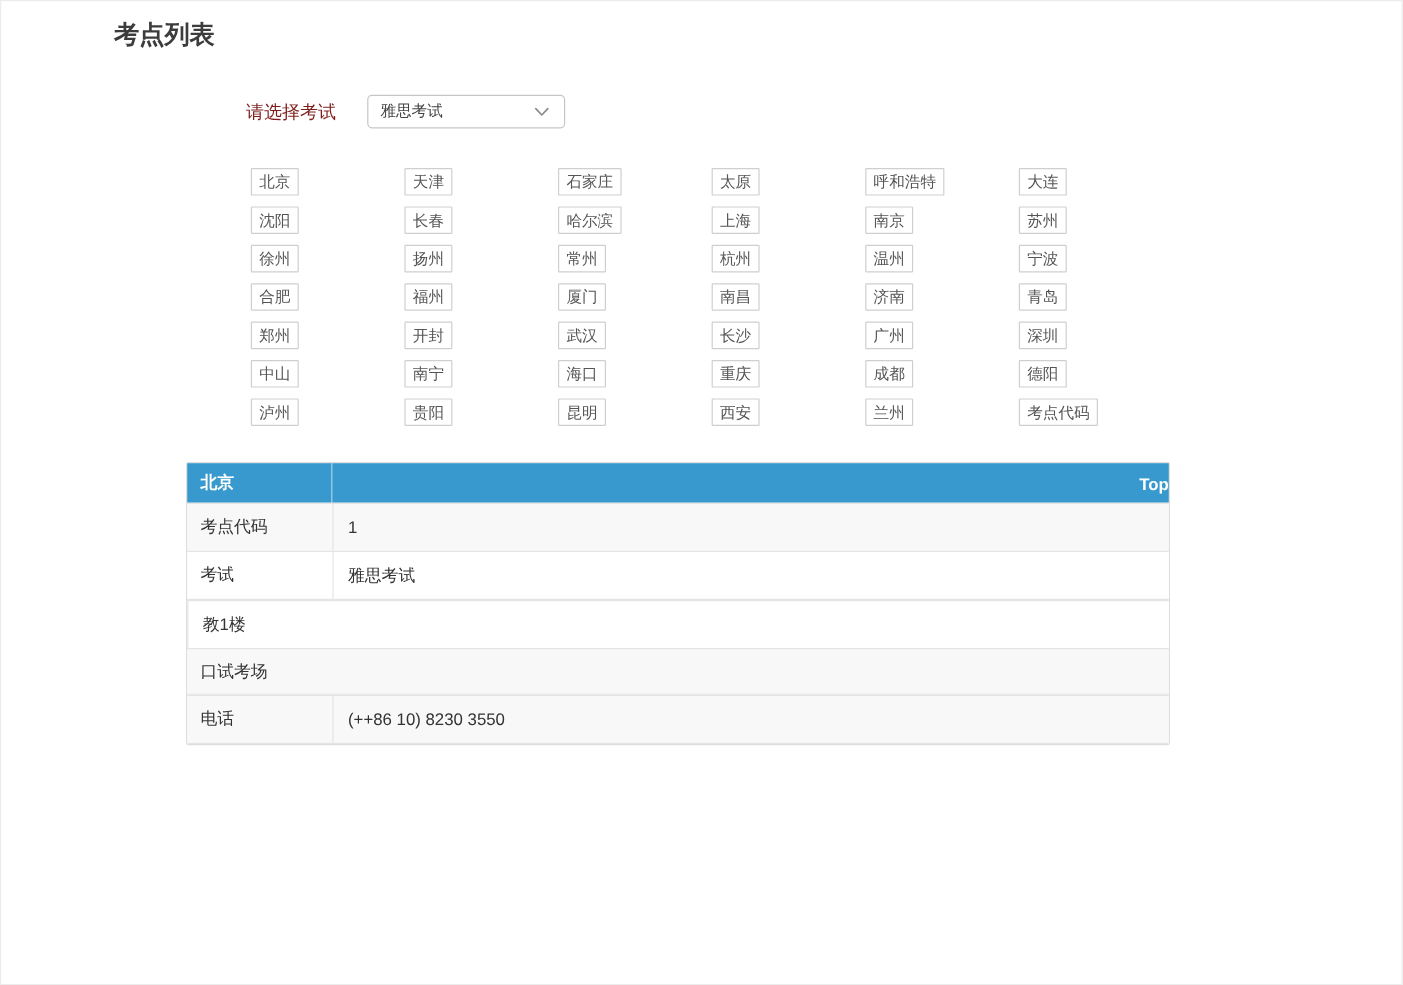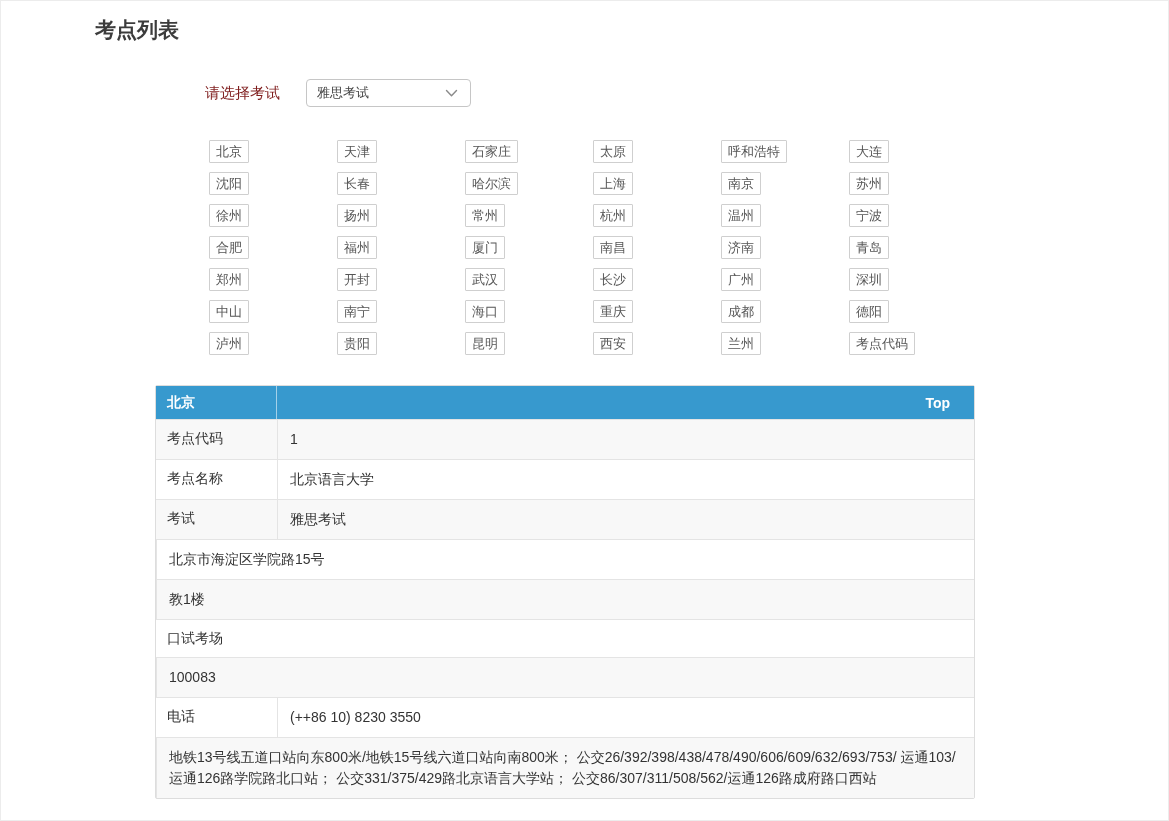--- a/index.html
+++ b/index.html
@@ -68,21 +68,21 @@
   }
   .hcity {
     width:121px; padding-left:11px;
     display:flex; align-items:center;
     font-weight:bold; font-size:14px;
     border-right:1px solid rgba(255,255,255,.55);
   }
   .htop {
     flex:1;
     display:flex; align-items:center; justify-content:flex-end;
-    padding-right:24px;
+    padding-right:0;
   }
   .top-link {
     color:#fff; font-weight:bold; font-size:14px;
     text-decoration:none; cursor:pointer;
   }
   .trow { display:flex; border-top:1px solid #e4e4e4; background:#fff; }
   .dt-body .trow:nth-child(odd) { background:#f8f8f8; }
   .tlabel {
     width:121px; flex:0 0 121px;
     padding:9px 6px 9px 11px;
@@ -163,40 +163,33 @@
     <div class="htop">
       <a class="top-link">Top</a>
     </div>
   </div>
   <div class="dt-body">
     <div class="trow">
       <div class="tlabel">考点代码</div>
       <div class="tvalue">1</div>
     </div>
     <div class="trow">
-      <div class="tlabel">考点名称</div>
-      <div class="tvalue">北京语言大学</div>
-    </div>
-    <div class="trow">
       <div class="tlabel">考试</div>
       <div class="tvalue">雅思考试</div>
     </div>
     <div class="trow">
-      <div class="tvalue">北京市海淀区学院路15号</div>
     </div>
     <div class="trow">
       <div class="tvalue">教1楼</div>
     </div>
     <div class="trow">
       <div class="tlabel">口试考场</div>
     </div>
     <div class="trow">
-      <div class="tvalue">100083</div>
     </div>
     <div class="trow">
       <div class="tlabel">电话</div>
       <div class="tvalue">(++86 10) 8230 3550</div>
     </div>
     <div class="trow">
-      <div class="tvalue">地铁13号线五道口站向东800米/地铁15号线六道口站向南800米； 公交26/392/398/438/478/490/606/609/632/693/753/ 运通103/运通126路学院路北口站； 公交331/375/429路北京语言大学站； 公交86/307/311/508/562/运通126路成府路口西站</div>
     </div>
   </div>
 </div>
 
 </body></html>

